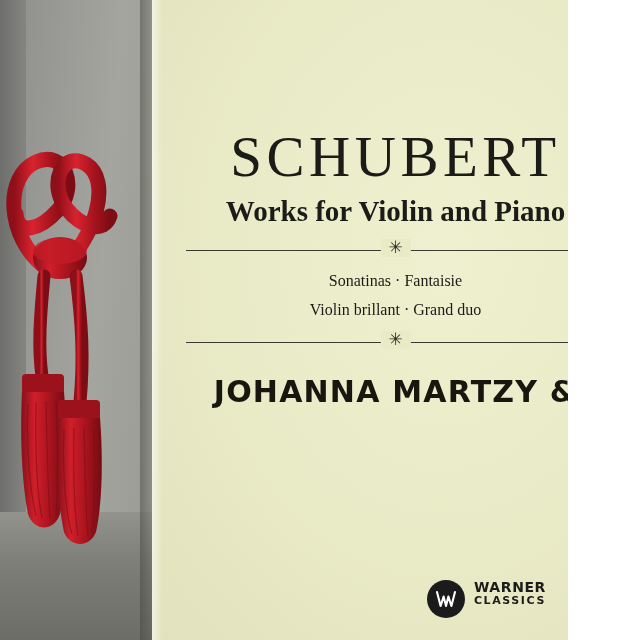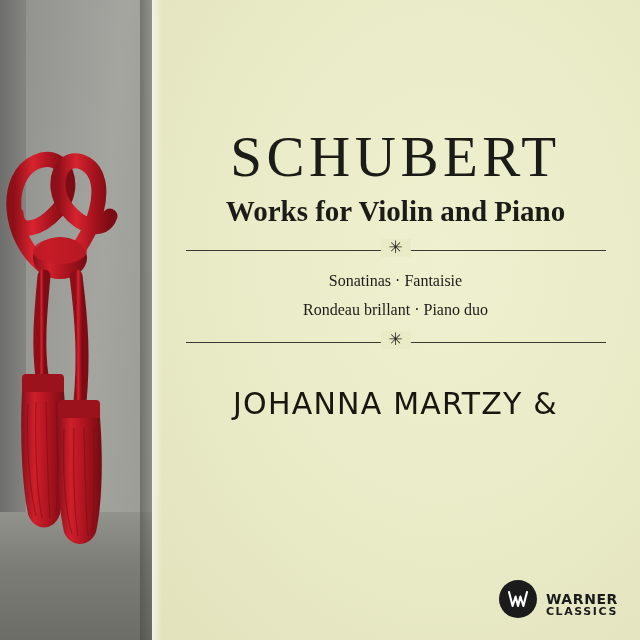--- a/index.html
+++ b/index.html
@@ -5,21 +5,21 @@
   html, body {
     margin: 0;
     padding: 0;
     background: #ffffff;
   }
   body {
     font-family: "Liberation Serif", serif;
   }
   .cover {
     position: relative;
-    width: 640px;
+    width: 568px;
     height: 640px;
     overflow: hidden;
     background: #e7e9c2;
   }
   
   .left-band {
     position: absolute;
     left: 0; top: 0;
     width: 152px; height: 640px;
     background: linear-gradient(95deg, #8d8d8a 0%, #9b9b97 35%, #a5a5a0 60%, #9a9a95 100%);
@@ -107,35 +107,35 @@
     font-size: 17px;
     line-height: 18px;
     color: #2a2a24;
   }
   .works {
     font-size: 16px;
     line-height: 1.42;
     margin: 6px 0 4px 0;
   }
   .performers {
-    margin-top: 34px;
+    margin-top: 22px;
     font-family: "DejaVu Sans", sans-serif;
-    font-weight: 400;
+    font-weight: 700;
     font-size: 30px;
     letter-spacing: 1.2px;
     line-height: 1.34;
     color: #17170f;
   }
   
   .logo {
     position: absolute;
     right: 22px;
     bottom: 22px;
     display: flex;
-    align-items: flex-end;
+    align-items: flex-start;
     gap: 9px;
   }
   .logo-mark {
     width: 38px; height: 38px;
     border-radius: 50%;
     background: #1b1b1b;
     display: flex;
     align-items: center;
     justify-content: center;
   }
@@ -214,21 +214,21 @@
 
   <div class="text-block">
     <div class="composer">SCHUBERT</div>
     <div class="subtitle">Works for Violin and Piano</div>
 
     <div class="rule">
       <span class="star">✳</span>
     </div>
 
     <div class="works">Sonatinas · Fantaisie</div>
-    <div class="works">Rondeau brillant · Piano duo</div>
+    <div class="works">Violin brillant · Grand duo</div>
 
     <div class="rule">
       <span class="star">✳</span>
     </div>
 
     <div class="performers">
       <div>JOHANNA MARTZY &amp;</div>
     </div>
   </div>
 

